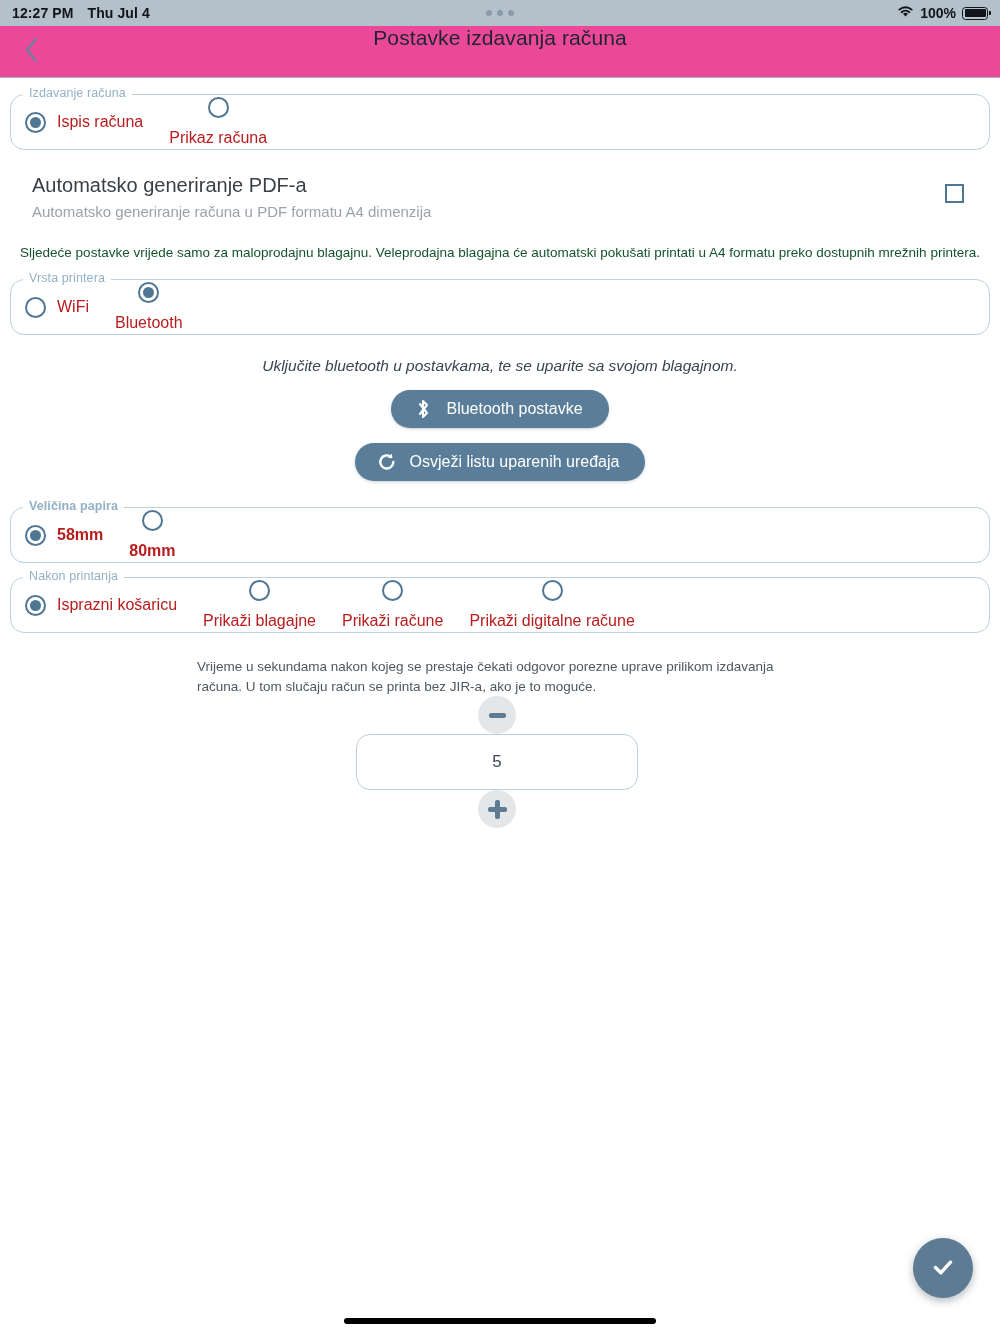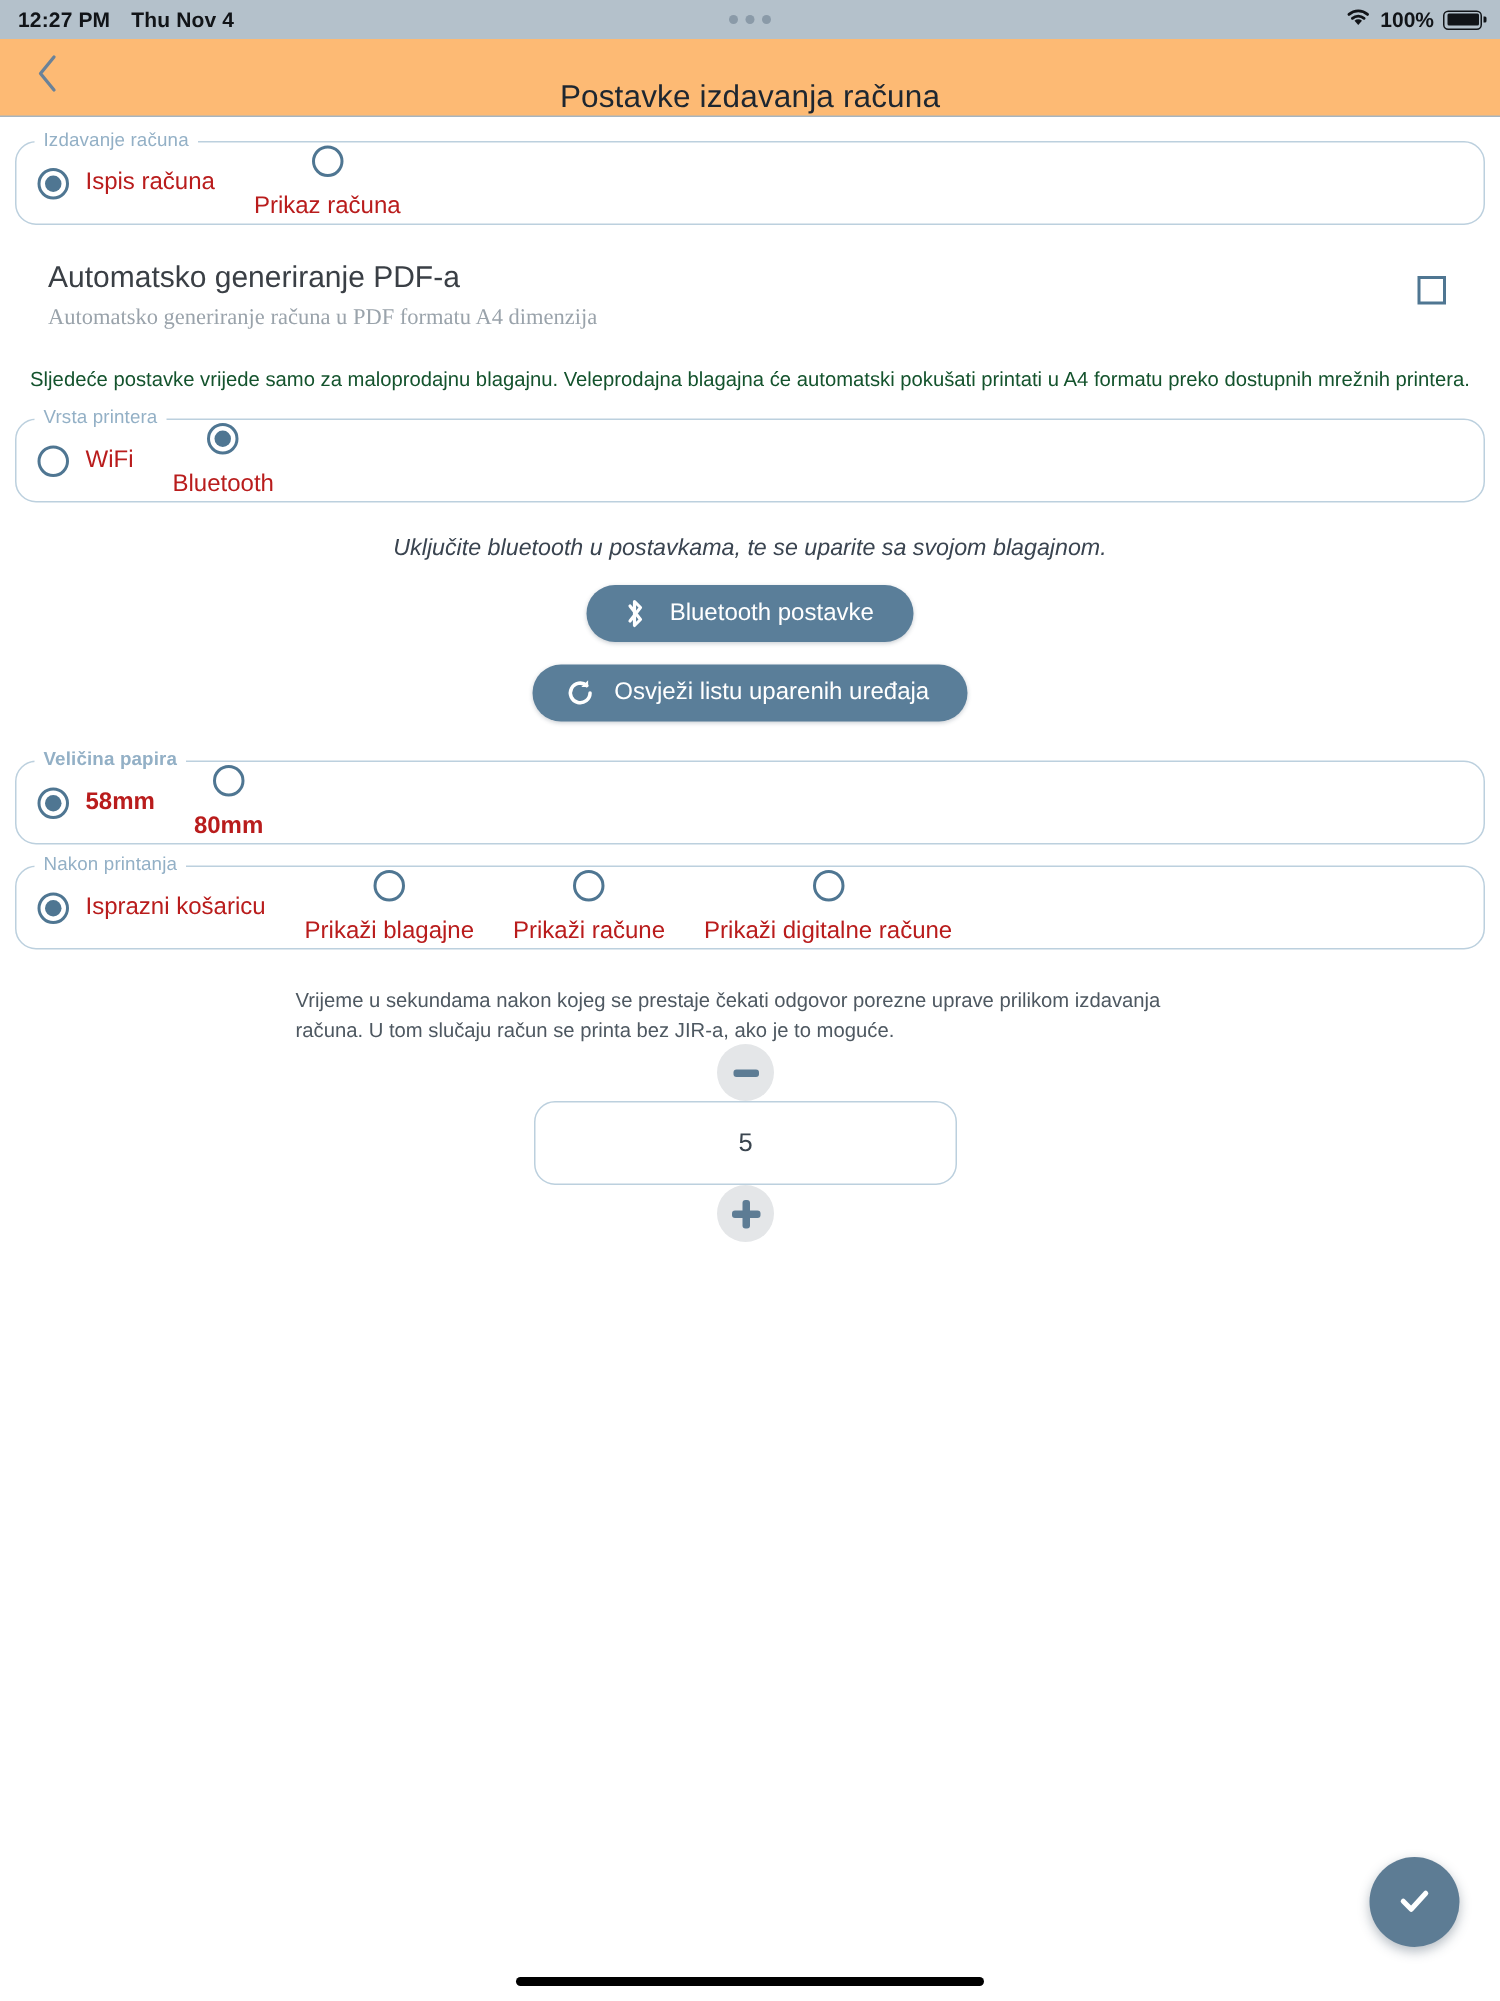--- a/index.html
+++ b/index.html
@@ -52,24 +52,24 @@
   }
   .batt::after {
     content: ""; position: absolute; right: -3.5px; top: 3.5px;
     width: 2px; height: 4px; background: #111418; border-radius: 0 1px 1px 0;
   }
   .batt i { display: block; height: 100%; width: 100%; background: #111418; border-radius: 1px; }
 
   
   .navbar {
     height: 52px;
-    background: #fdba74;
+    background: #ec4899;
     position: relative;
     display: flex;
-    align-items: flex-end;
+    align-items: flex-start;
     justify-content: center;
     border-bottom: 1px solid #a7b5c0;
   }
   .nav-back {
     position: absolute; left: 8px; top: 0; bottom: 0;
     width: 46px; display: flex; align-items: center; justify-content: center;
     cursor: pointer;
   }
   .nav-title {
     font-size: 21px; color: #1d2630; font-weight: 400; letter-spacing: .1px;
@@ -116,21 +116,21 @@
   .radio i { width: 11px; height: 11px; border-radius: 50%; background: #4f7692; display: none; }
   .radio.on i { display: block; }
 
   
   .pdfrow {
     display: flex; align-items: flex-start; justify-content: space-between;
     padding: 22px 14px 0 32px;
   }
   .pdfrow .txt { max-width: 820px; }
   .pdf-title { font-size: 20px; color: #3a3f45; font-weight: 400; line-height: 1.3; }
-  .pdf-sub { font-size: 15px; color: #9aa3ab; margin-top: 4px; line-height: 1.35; font-family: Liberation Serif, serif; }
+  .pdf-sub { font-size: 15px; color: #9aa3ab; margin-top: 4px; line-height: 1.35; }
   .chk {
     width: 19px; height: 19px;
     border: 2.5px solid #4f7692;
     background: #ffffff;
     margin-top: 12px; margin-right: 22px;
     flex: 0 0 auto;
     cursor: pointer;
   }
 
   .note-center {
@@ -228,21 +228,21 @@
   }
 </style>
 </head>
 <body>
 
 <div id="app">
 
   <div class="statusbar">
     <div class="sb-left">
       <span>12:27 PM</span>
-      <span>Thu Nov 4</span>
+      <span>Thu Jul 4</span>
     </div>
     <div class="sb-dots">
       <i></i>
         <i></i>
         <i></i>
     </div>
     <div class="sb-right">
       <span class="wifi-ico">
         <svg width="17" height="13" viewBox="0 0 17 13">
           <path d="M8.5 11.6 L11 8.8 A3.7 3.7 0 0 0 6 8.8 Z" fill="#111418"></path>

